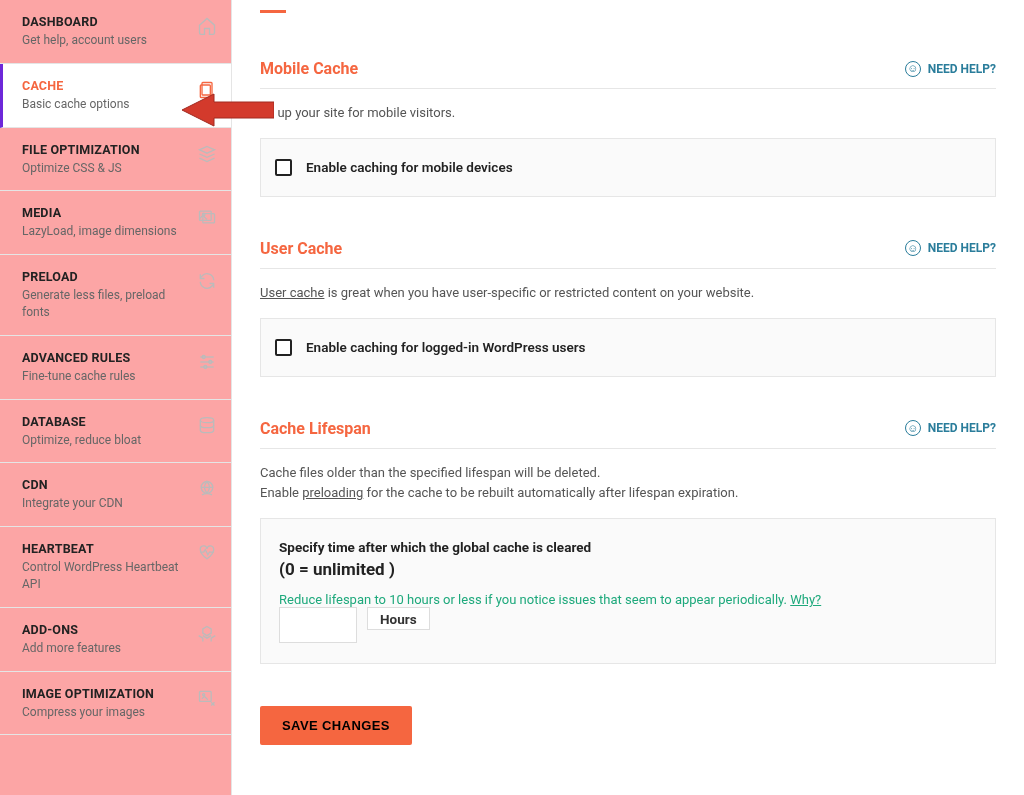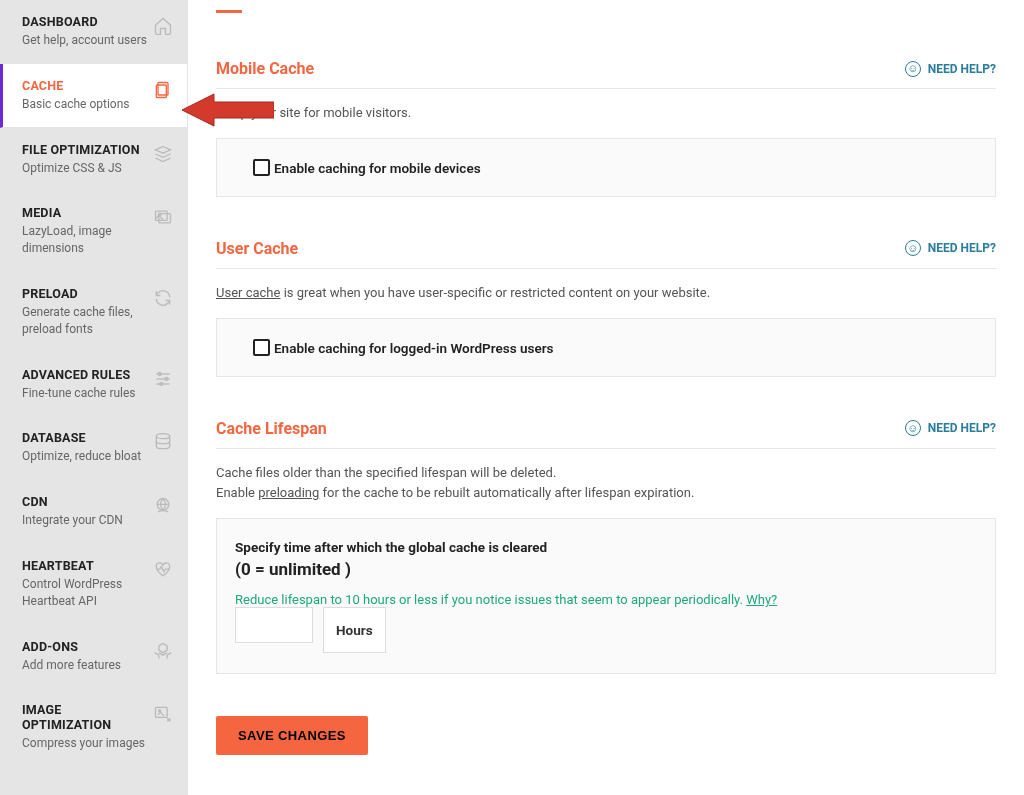--- a/index.html
+++ b/index.html
@@ -8,22 +8,22 @@
     background: #fff;
     color: #333;
     font-size: 13px;
     width: 1024px;
     height: 795px;
     overflow: hidden;
     display: flex;
   }
   
   .sidebar {
-    width: 188px;
-    background: #e5e5e5;
+    width: 232px;
+    background: #fca5a5;
     border-right: 1px solid #e5e5e5;
     overflow-y: auto;
   }
   .side-item {
     padding: 14px 14px 14px 22px;
     border-bottom: 1px solid #e5e5e5;
     position: relative;
     cursor: pointer;
     display: flex;
     align-items: flex-start;
@@ -114,23 +114,22 @@
     margin-bottom: 14px;
   }
   .section-desc .ul { text-decoration: underline; color: #555; }
   .option-box {
     border: 1px solid #e6e6e6;
     background: #fafafa;
     padding: 20px 14px;
   }
   .checkbox-row {
     display: flex;
-    align-items: flex-end;
-    gap: 4px;
-    margin-left: 22px;
+    align-items: center;
+    gap: 14px;
   }
   .checkbox {
     width: 17px; height: 17px;
     border: 2px solid #222;
     border-radius: 2px;
     background: #fff;
     cursor: pointer;
     flex-shrink: 0;
   }
   .checkbox-label {
@@ -162,21 +161,21 @@
   .hint .why { text-decoration: underline; cursor: pointer; }
   .time-row { display: flex; gap: 10px; }
   .time-input {
     width: 78px; height: 36px;
     border: 1px solid #ddd;
     background: #fff;
     padding: 0 8px;
     font-size: 13px;
   }
   .unit-select {
-    height: 46px;
+    height: 23px;
     border: 1px solid #ddd;
     background: #fff;
     padding: 0 12px;
     font-weight: 700;
     font-size: 13.5px;
     display: flex;
     align-items: center;
   }
   .save-btn {
     background: #f56640;
@@ -253,21 +252,21 @@
           <circle cx="8" cy="9" r="1.5"></circle>
           <path d="M3 14l4-4 5 5"></path>
           <rect x="7" y="8" width="14" height="11" rx="1"></rect>
         </svg>
     </span>
   </div>
 
   <div class="side-item">
     <div class="side-text">
       <div class="side-title">PRELOAD</div>
-      <div class="side-sub">Generate cache files, preload fonts</div>
+      <div class="side-sub">Generate less files, preload fonts</div>
     </div>
     <span class="side-icon">
       <svg viewBox="0 0 24 24" fill="none" stroke="currentColor" stroke-width="1.6">
           <path d="M20 11a8 8 0 0 0-14-5l-2 2"></path>
           <path d="M4 4v5h5"></path>
           <path d="M4 13a8 8 0 0 0 14 5l2-2"></path>
           <path d="M20 20v-5h-5"></path>
         </svg>
     </span>
   </div>

